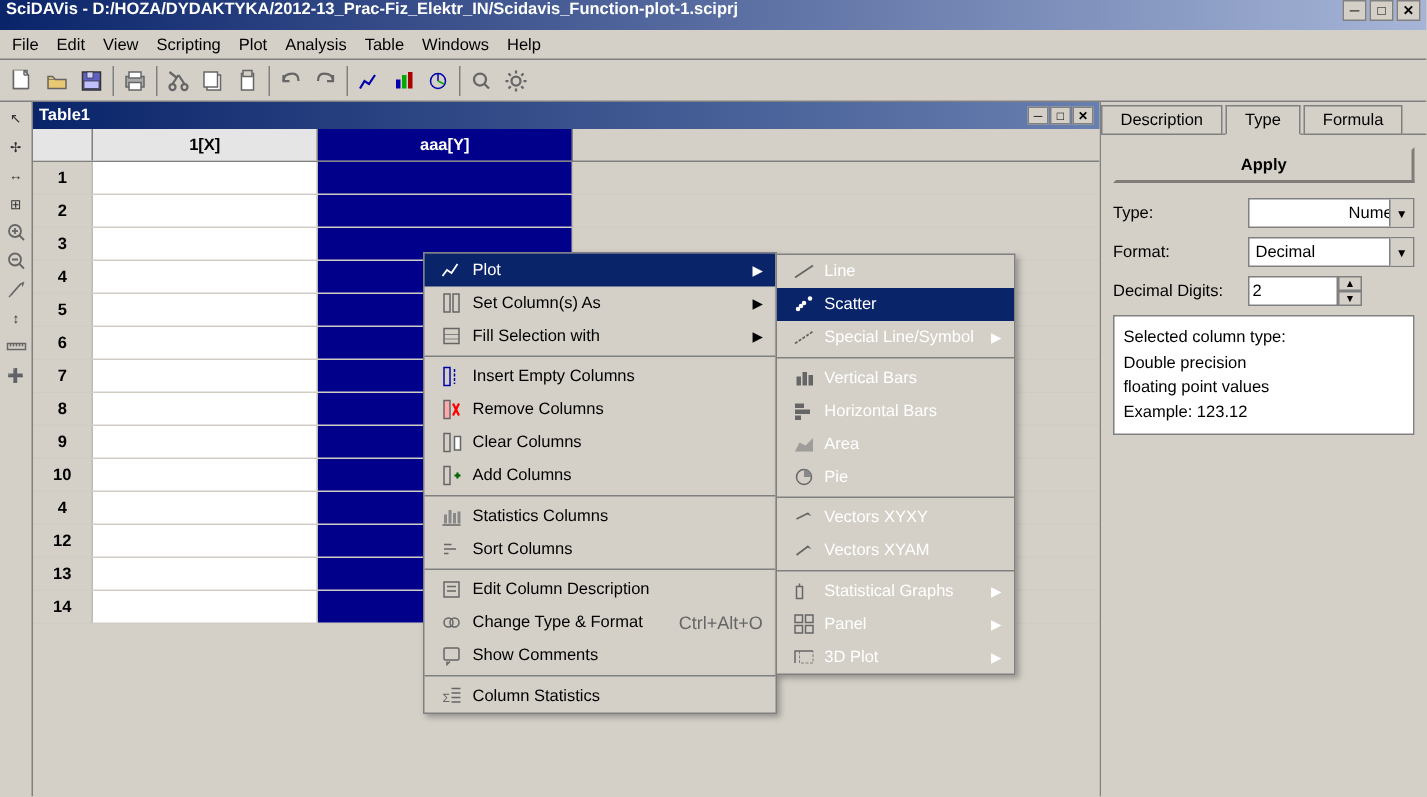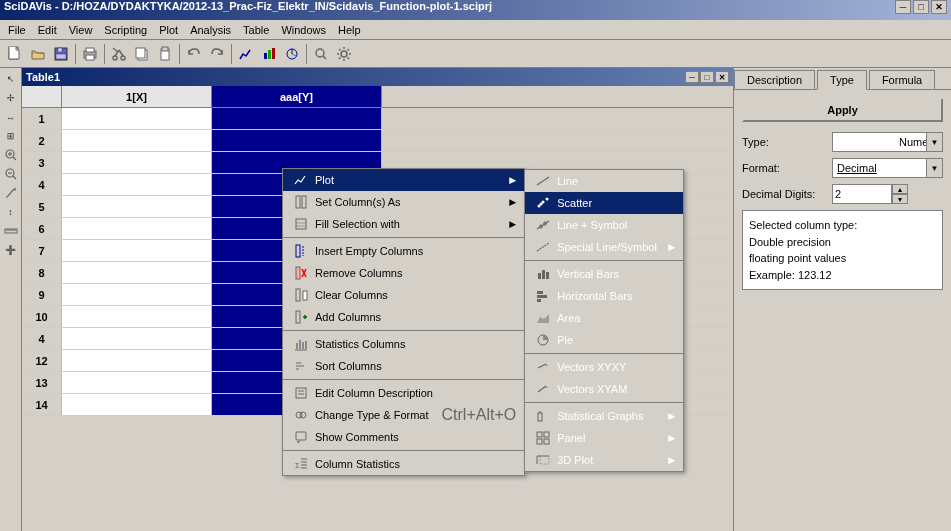--- a/index.html
+++ b/index.html
@@ -607,30 +607,20 @@
                 <circle cx="3" cy="10" r="1.5" fill="white"></circle>
                 <circle cx="7" cy="6" r="1.5" fill="white"></circle>
                 <circle cx="11" cy="3" r="1.5" fill="white"></circle>
                 <circle cx="5" cy="8" r="1.5" fill="white"></circle>
               </svg>
             </div>
             <span>Scatter</span>
 
           </div>
 
-          <div class="ctx-item">
-            <div class="ctx-icon">
-              <svg width="14" height="14" viewBox="0 0 14 14">
-                  <polyline points="1,11 13,3" fill="none" stroke="#666" stroke-width="1.2"></polyline>
-                  <circle cx="5" cy="8.5" r="1.5" fill="none" stroke="#666" stroke-width="1"></circle>
-                  <circle cx="9" cy="5.5" r="1.5" fill="none" stroke="#666" stroke-width="1"></circle>
-                </svg>
-            </div>
-            <span>Line + Symbol</span>
-          </div>
 
           <div class="ctx-item">
             <div class="ctx-icon">
               <svg width="14" height="14" viewBox="0 0 14 14">
                   <polyline points="1,11 13,3" fill="none" stroke="#666" stroke-width="1.2" stroke-dasharray="2,1"></polyline>
                 </svg>
             </div>
             <span>Special Line/Symbol</span>
             <span class="arrow">▶</span>
           </div>
@@ -843,21 +833,21 @@
       </div>
 
       <div class="ctx-item">
         <div class="ctx-icon">
           <svg width="14" height="14" viewBox="0 0 14 14">
               <circle cx="5" cy="7" r="3" fill="none" stroke="#666" stroke-width="1"></circle>
               <circle cx="9" cy="7" r="3" fill="none" stroke="#666" stroke-width="1"></circle>
             </svg>
         </div>
         <span>Change Type &amp; Format</span>
-        <span class="shortcut" style="margin-left:13px; color:#666; font-size:16px;">Ctrl+Alt+O</span>
+        <span class="shortcut" style="margin-left:24px; color:#666; font-size:12px;">Ctrl+Alt+O</span>
       </div>
 
       <div class="ctx-item">
         <div class="ctx-icon">
           <svg width="14" height="14" viewBox="0 0 14 14">
               <rect x="2" y="2" width="10" height="8" fill="none" stroke="#666" stroke-width="1" rx="1"></rect>
               <polyline points="4,11 4,13 6,11" fill="#d4d0c8" stroke="#666" stroke-width="1"></polyline>
             </svg>
         </div>
         <span>Show Comments</span>
@@ -892,21 +882,21 @@
       <div class="field-row">
         <span class="field-label">Type:</span>
         <div class="field-select" style="position:relative; display:flex; align-items:center;">
           <span style="flex:1; padding-left:2px;text-align:right;">Numeric</span>
           <div class="field-select-arrow">▼</div>
         </div>
       </div>
 
       <div class="field-row">
         <span class="field-label">Format:</span>
-        <div class="field-select" style="position:relative; display:flex; align-items:center;text-decoration:underline;">
+        <div class="field-select" style="position:relative; display:flex; align-items:center;">
           <span style="flex:1; padding-left:2px;">Decimal</span>
           <div class="field-select-arrow">▼</div>
         </div>
       </div>
 
       <div class="field-row">
         <span class="field-label">Decimal Digits:</span>
         <div class="decimal-field">
           <input class="decimal-input" type="text" value="2" style="">
           <div class="decimal-spinner">

